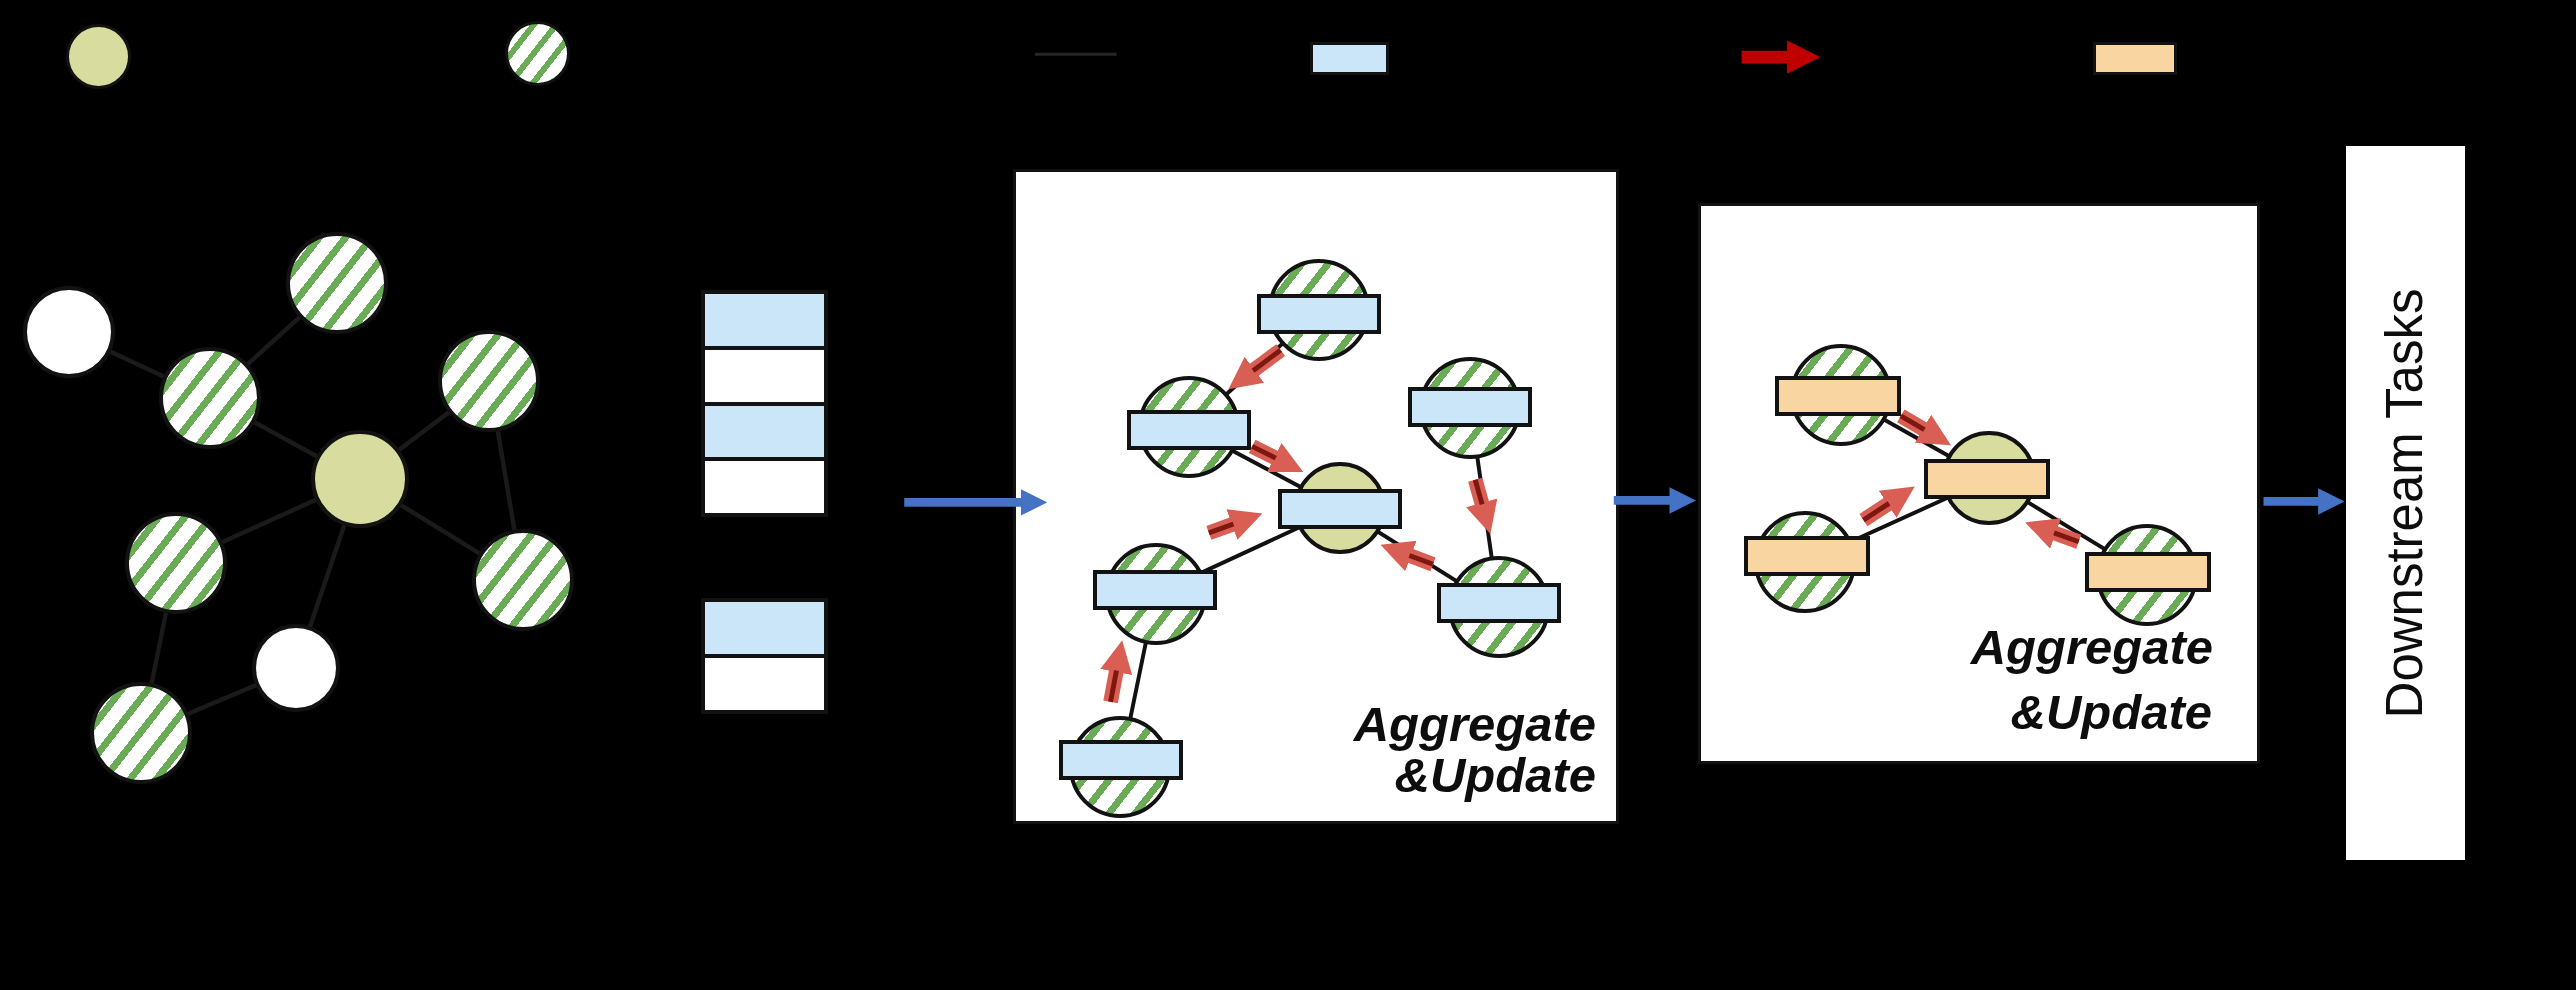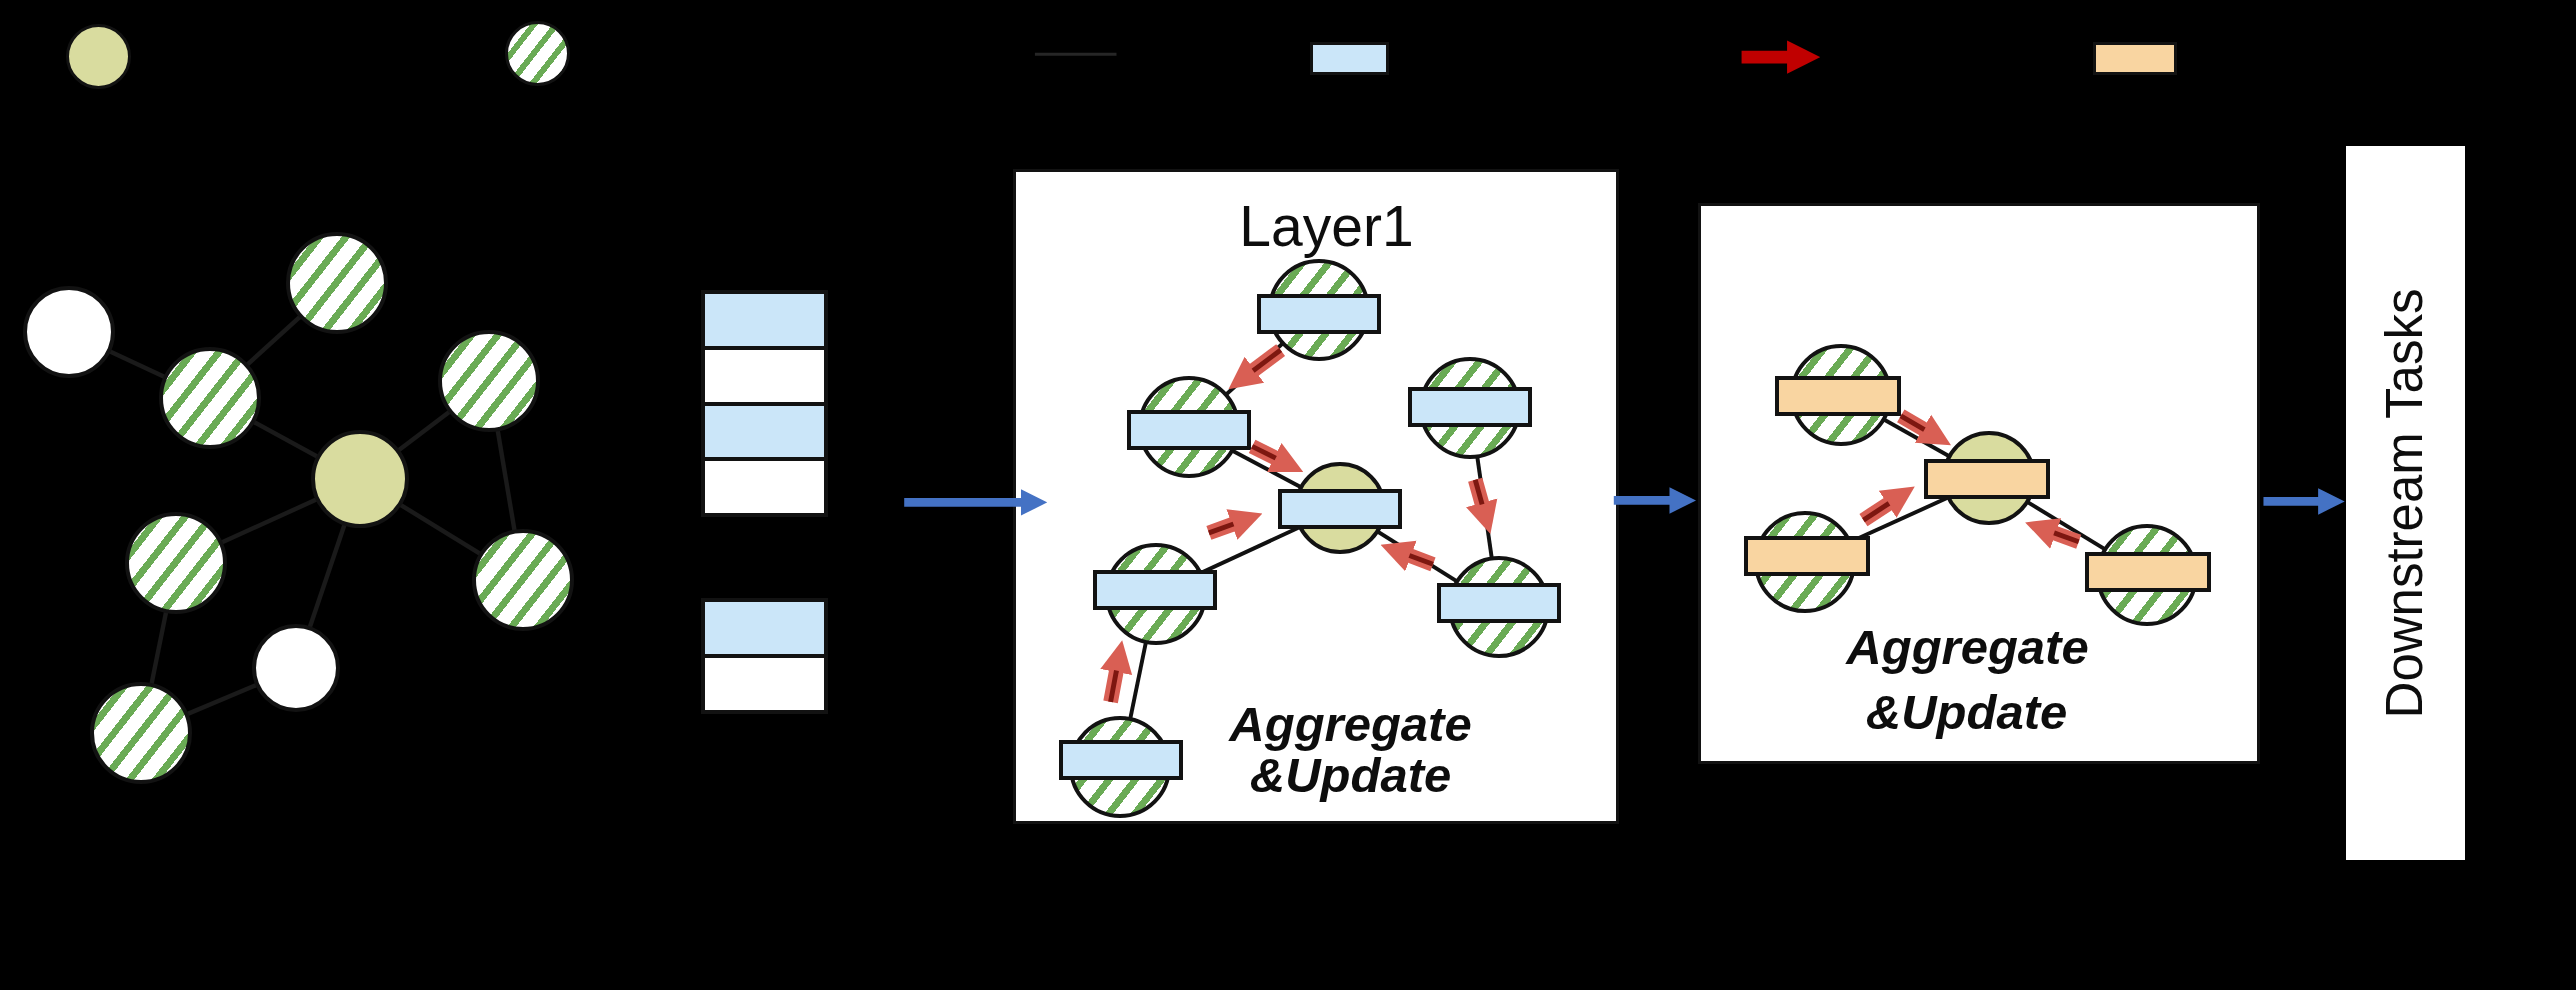--- a/index.html
+++ b/index.html
@@ -18,21 +18,21 @@
   .swatch-rect{position:absolute;border:3.9px solid var(--node-border,#111);box-sizing:border-box;}
   .swatch-rect.blue{background:var(--chip-blue,#cbe6f9);}
   .swatch-rect.orange{background:var(--chip-orange,#fad7a0);}
   .swatch-node{position:absolute;border-radius:50%;border:3.9px solid var(--node-border,#111);box-sizing:border-box;}
   .stack{position:absolute;border:4.9px solid var(--node-border,#111);box-sizing:border-box;display:flex;flex-direction:column;}
   .stack .row{flex:1;}
   .stack .row + .row{border-top:4.9px solid var(--node-border,#111);}
   .row.blue{background:var(--chip-blue,#cbe6f9);}
   .row.white{background:var(--node-white,#fff);}
   .title{position:absolute;color:var(--text,#0d0d0d);font-size:57px;line-height:1.1;text-align:center;}
-  .caption{position:absolute;color:var(--text,#0d0d0d);font-size:49px;font-weight:bold;font-style:italic;text-align:center;line-height:1.1;}
+  .caption{position:absolute;color:var(--text,#0d0d0d);font-size:49px;font-weight:bold;font-style:italic;text-align:right;line-height:1.1;}
   .vlabel{position:absolute;width:491px;height:59px;line-height:59px;text-align:center;
           color:var(--text,#0d0d0d);font-size:51px;transform:rotate(-90deg);}
 </style>
 </head>
 <body>
 
 <div class="canvas">
 
   <div class="box" style="left:1013px;top:169px;width:606px;height:655px;"></div>
   <div class="box" style="left:1698px;top:203px;width:562px;height:561px;"></div>
@@ -176,21 +176,20 @@
         <line x1="1896" y1="529" x2="1922" y2="512" stroke="var(--msg-red)" stroke-width="15" marker-end="url(#mr)"></line>
         <line x1="1896" y1="529" x2="1922" y2="512" stroke="var(--msg-core)" stroke-width="5"></line>
       </g>
       <g>
         <line x1="2115" y1="551" x2="2090" y2="542" stroke="var(--msg-red)" stroke-width="15" marker-end="url(#mr)"></line>
         <line x1="2115" y1="551" x2="2090" y2="542" stroke="var(--msg-core)" stroke-width="5"></line>
       </g>
     </g>
   </svg>
 
-  <div class="title" style="left:1081px;top:195px;width:491px;">Layer1</div>
 
   <div class="caption" style="left:1105px;top:698px;width:491px;">Aggregate</div>
   <div class="caption" style="left:1105px;top:749px;width:491px;">&amp;Update</div>
   <div class="caption" style="left:1722px;top:621px;width:491px;">Aggregate</div>
   <div class="caption" style="left:1721px;top:686px;width:491px;">&amp;Update</div>
 
   <div class="vlabel" style="left:2159px;top:474px;">Downstream Tasks</div>
 </div>
 
 

